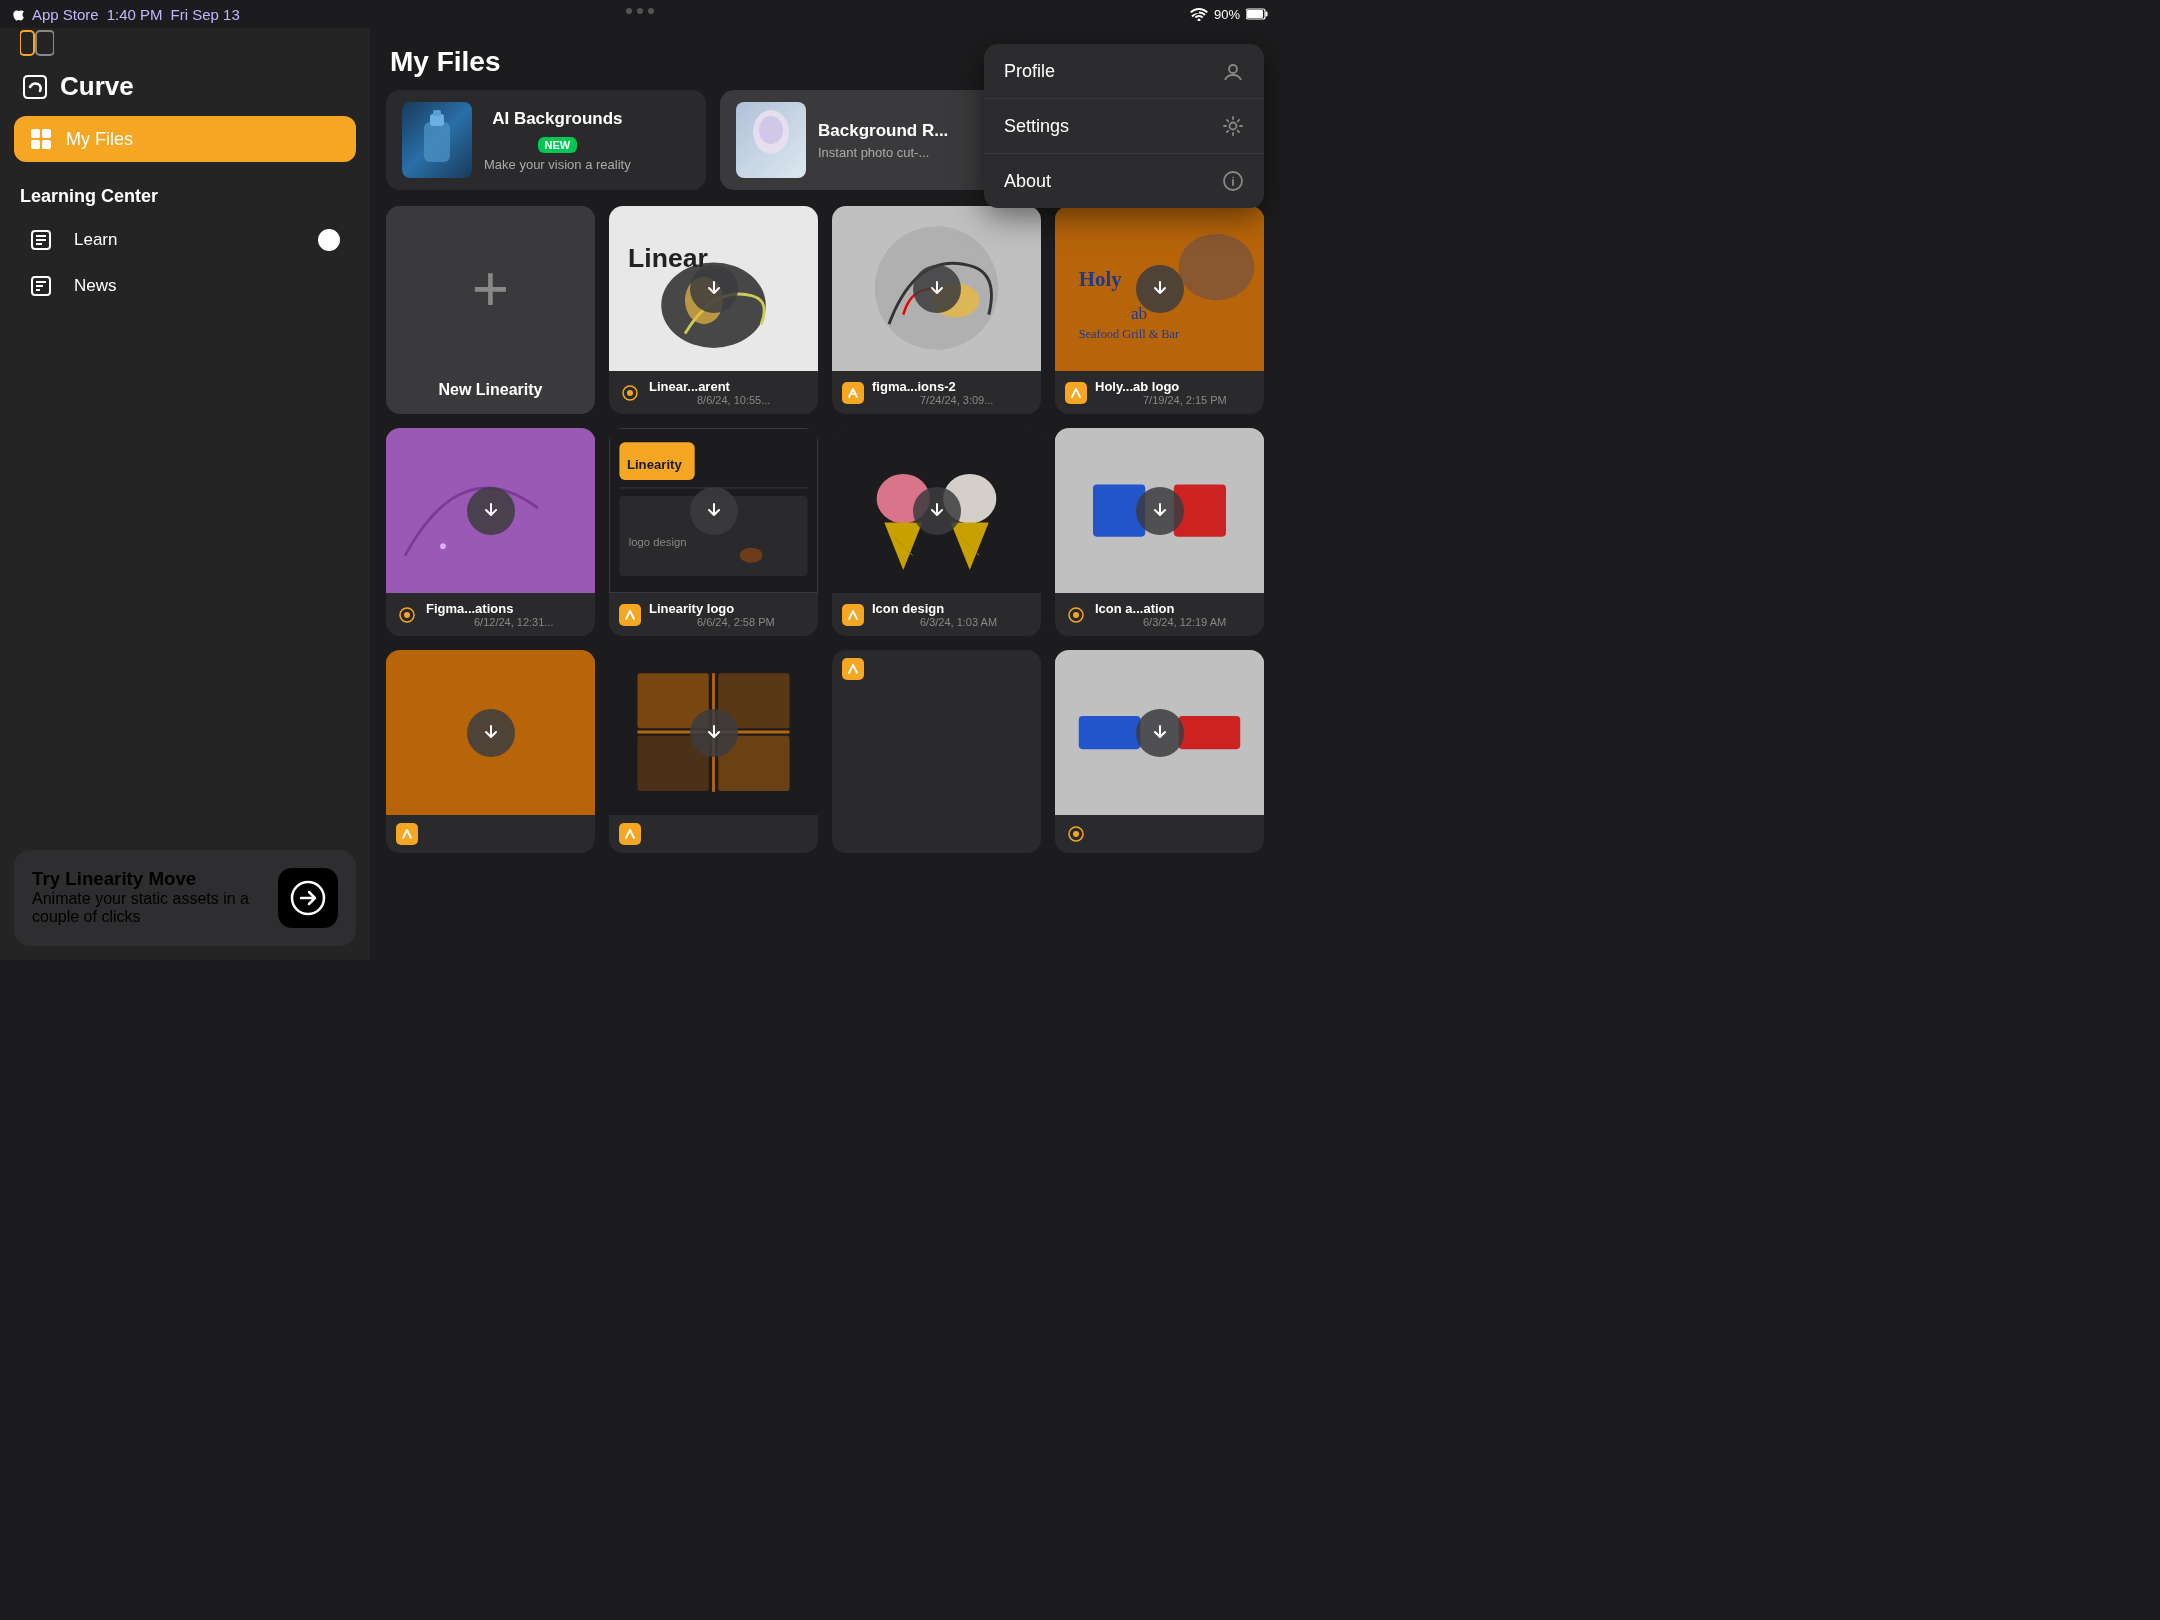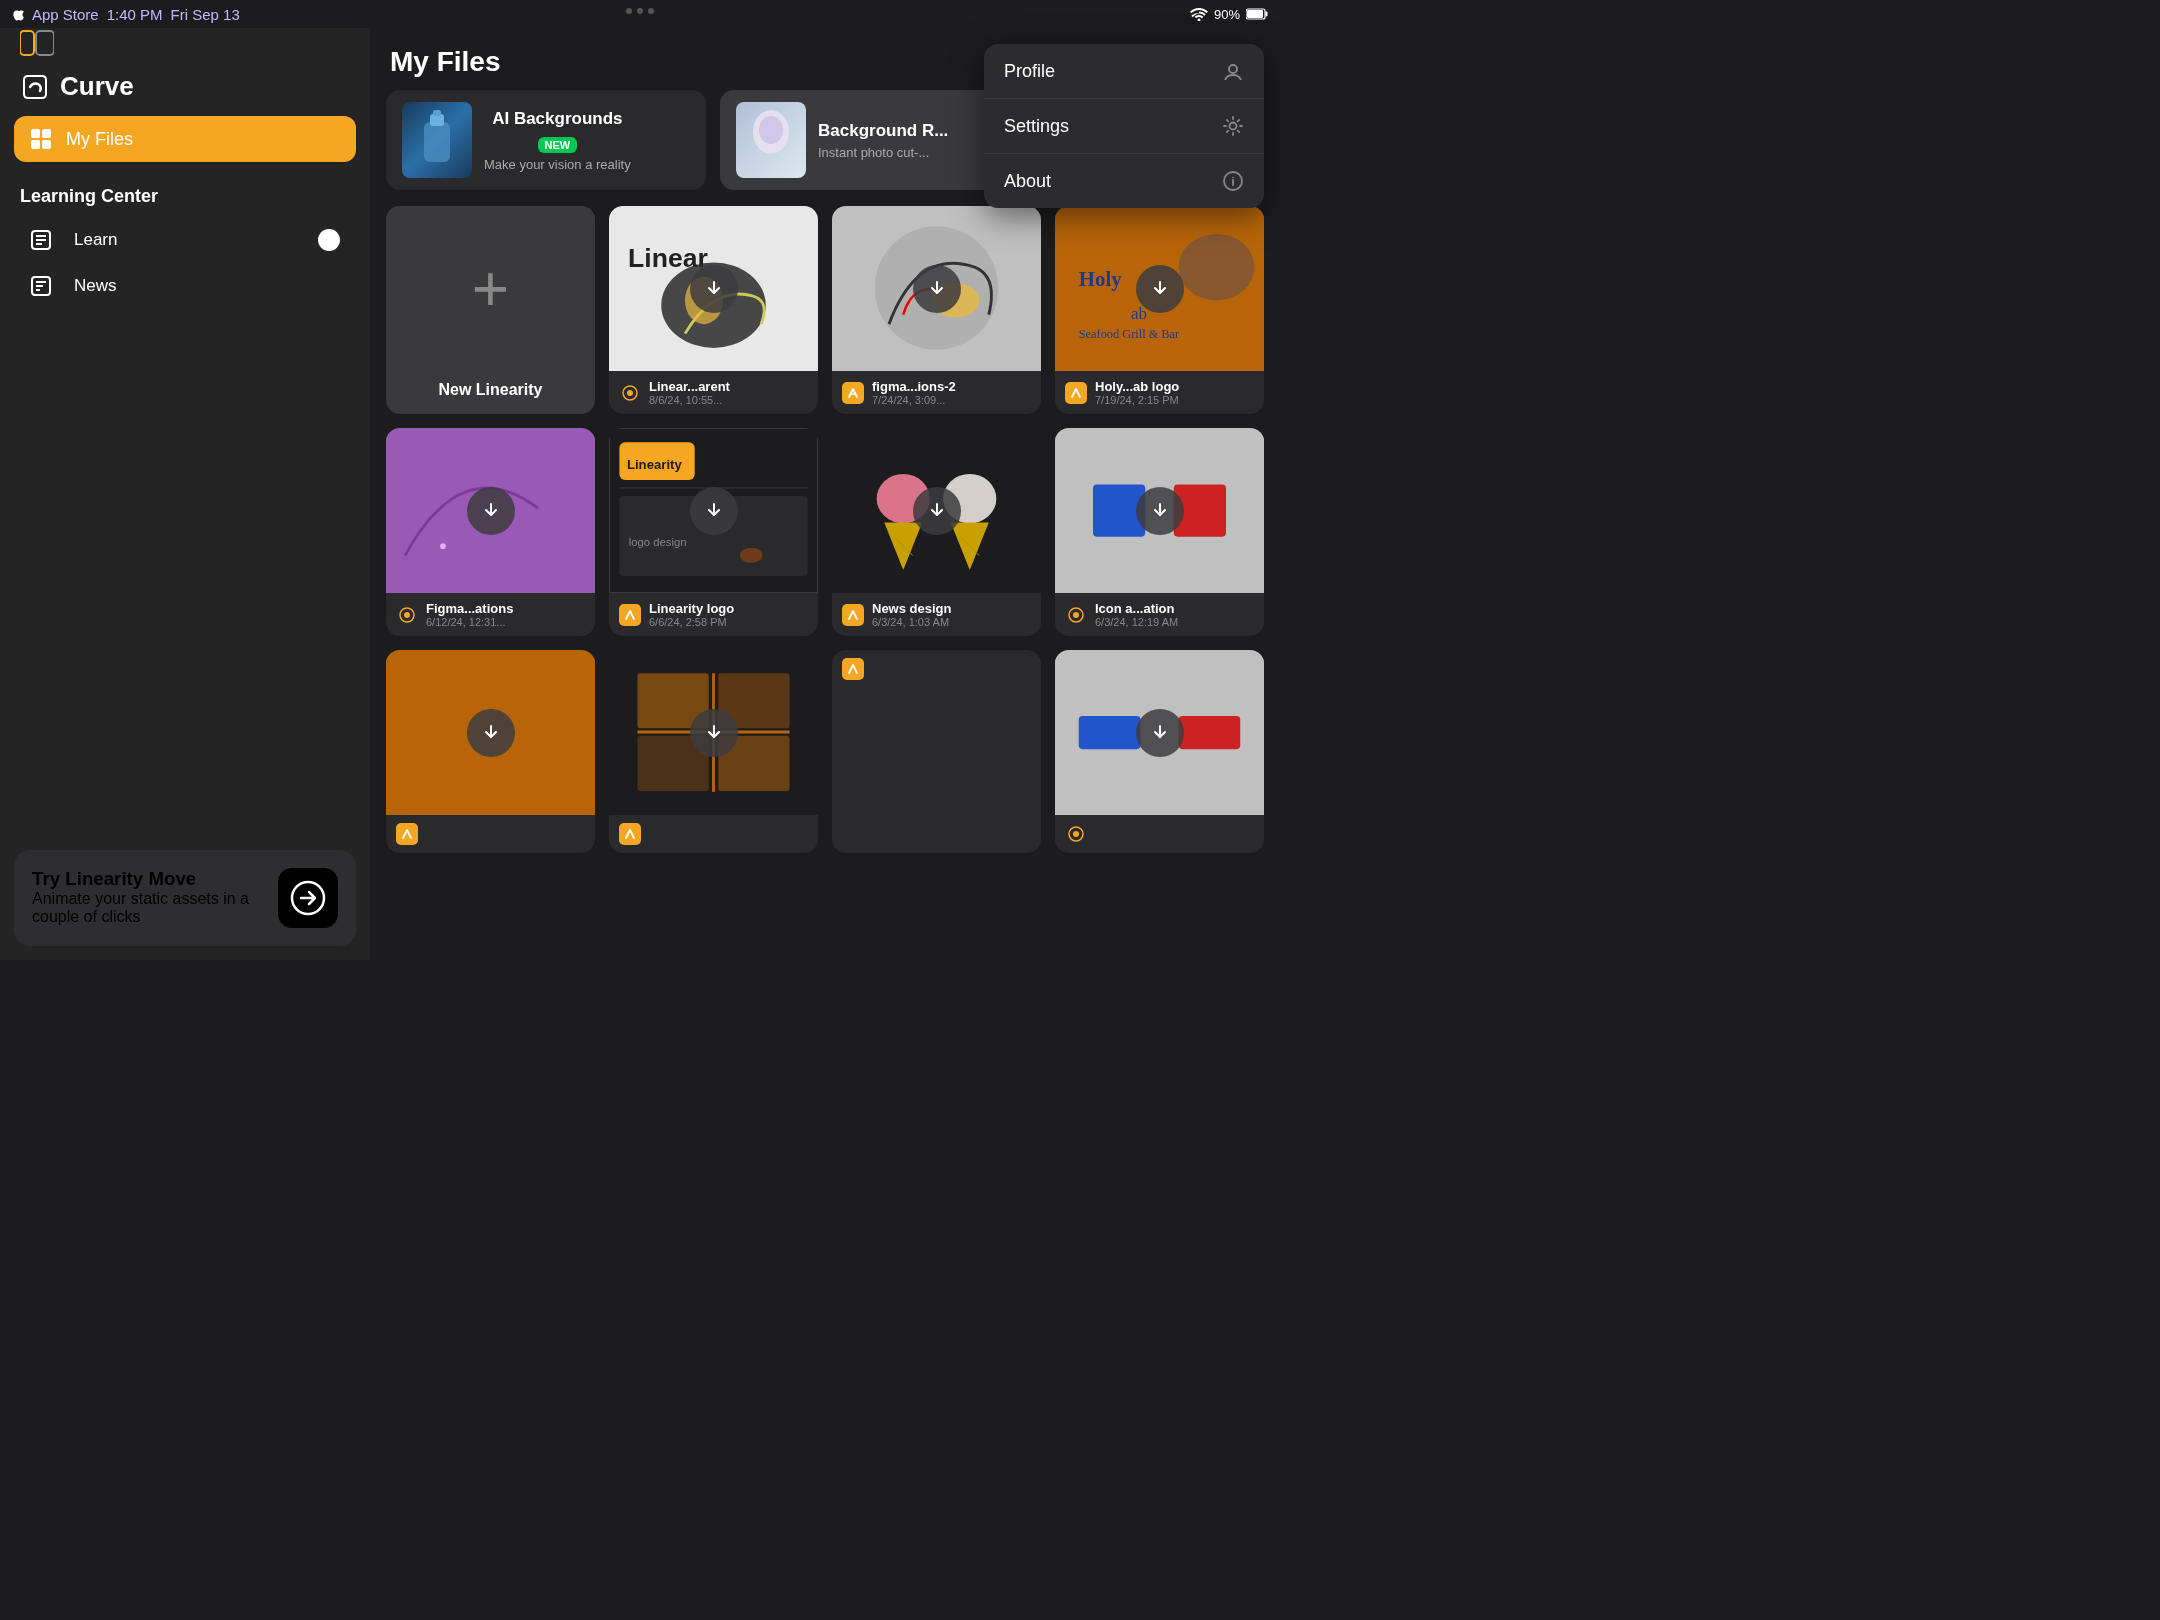--- a/index.html
+++ b/index.html
@@ -305,20 +305,21 @@
       font-weight: 600;
       color: #fff;
       white-space: nowrap;
       overflow: hidden;
       text-overflow: ellipsis;
       max-width: 140px;
     }
     .file-date {
       font-size: 11px;
       color: #888;
+      margin-left: 48px;
     }
     .new-doc-label {
       text-align: center;
       font-size: 16px;
       font-weight: 600;
       color: #fff;
       padding: 10px 0 12px;
     }
 
     
@@ -715,21 +716,21 @@
           </svg>
         </div>
       </div>
       <div class="file-info">
         <div class="file-app-icon" style="background:#f5a623;">
           <svg width="14" height="14" viewBox="0 0 14 14" fill="none">
             <path d="M3 11 L7 3 L11 11" stroke="white" stroke-width="1.8" stroke-linecap="round" stroke-linejoin="round"></path>
           </svg>
         </div>
         <div class="file-meta">
-          <div class="file-name">News design</div>
+          <div class="file-name">Icon design</div>
           <div class="file-date">6/3/24, 1:03 AM</div>
         </div>
       </div>
     </div>
 
     <div class="file-card">
       <div class="file-thumb thumb-iconanim">
         <svg width="100%" height="165" viewBox="0 0 220 165">
           <rect width="220" height="165" fill="#c0c0c0"></rect>
 

